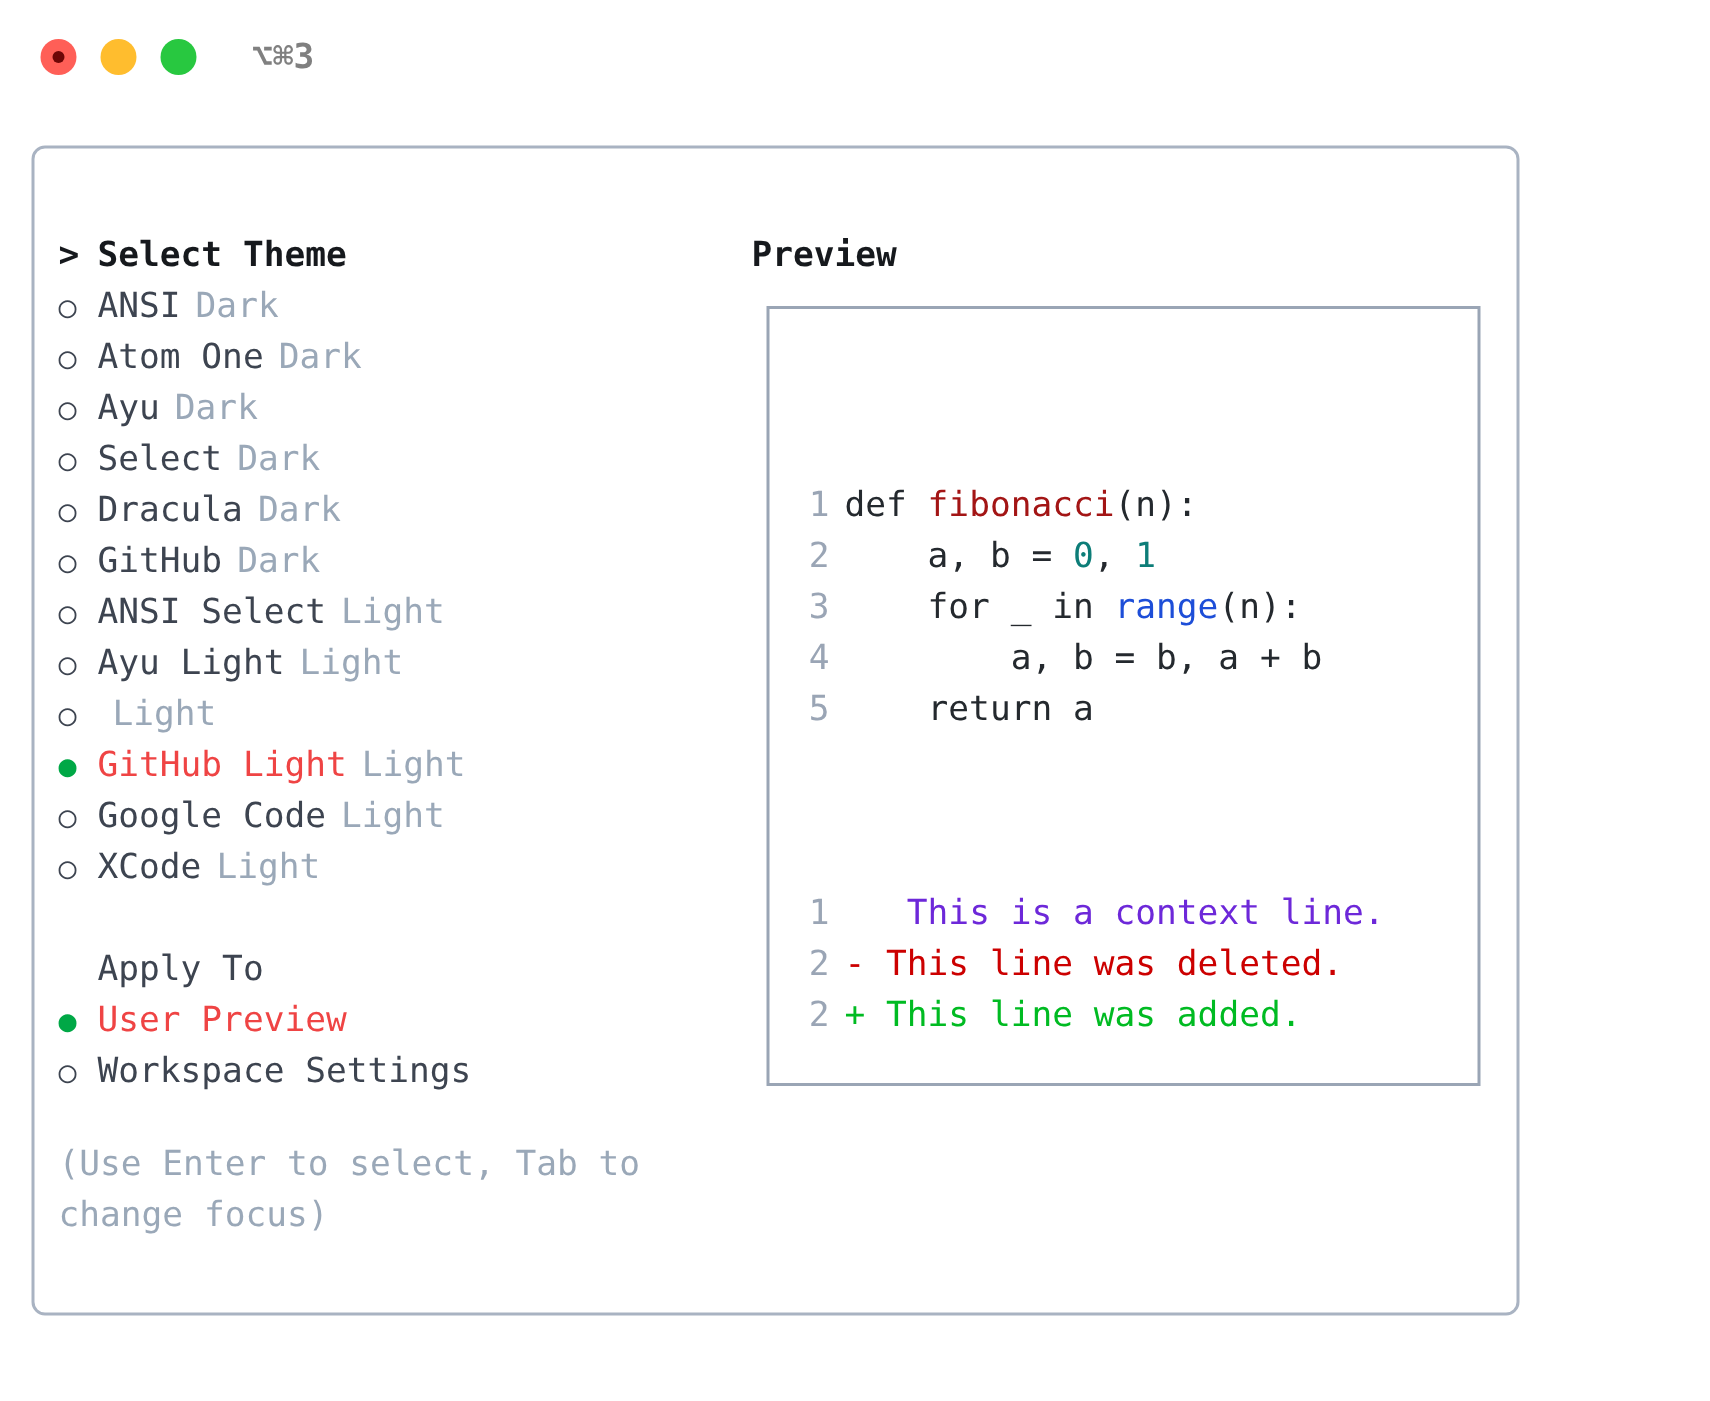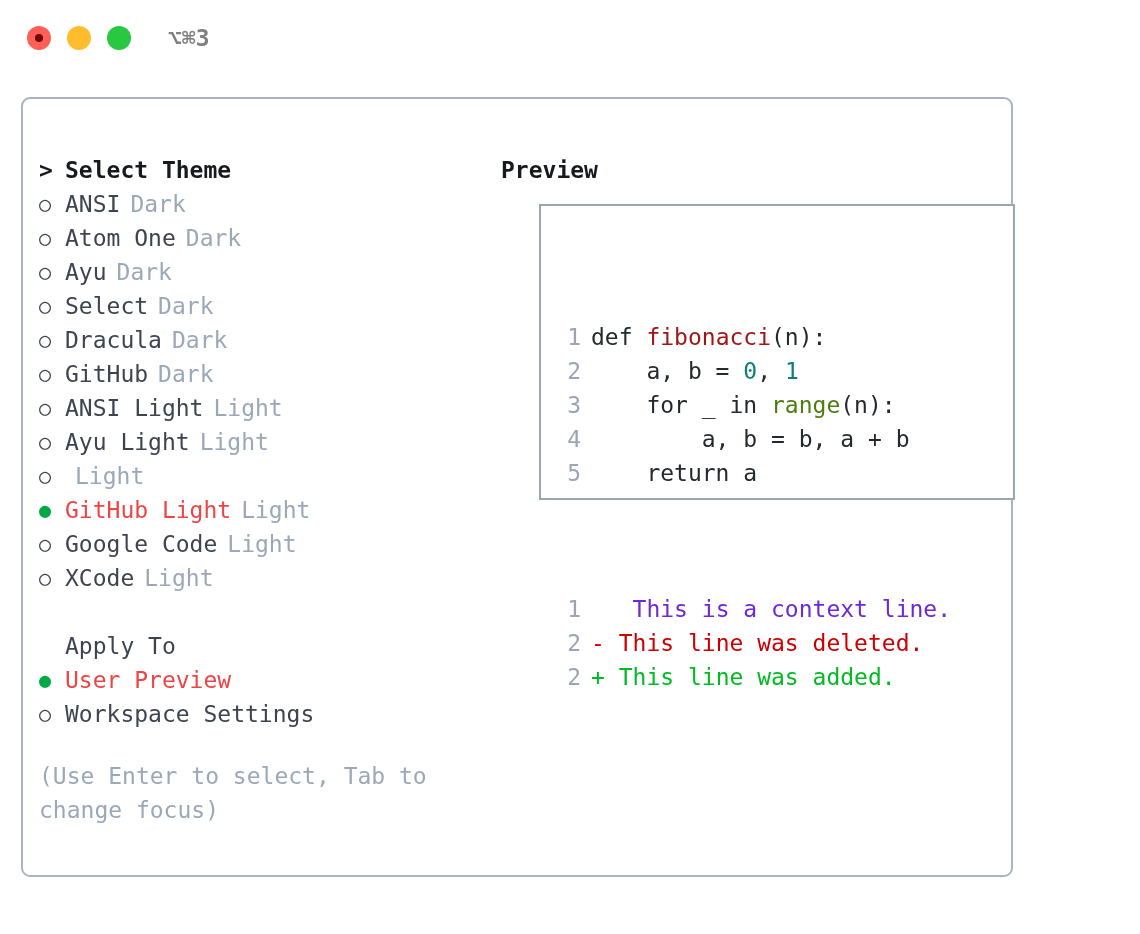--- a/index.html
+++ b/index.html
@@ -133,46 +133,45 @@
   .preview-heading {
     font-size: 23px;
     line-height: 34px;
     font-weight: bold;
     color: #16191d;
     margin-bottom: 20px;
   }
   .preview-box {
     position: absolute;
     left: 488px; top: 105px;
-    width: 476px; height: 296px;
+    width: 476px; height: 520px;
     border: 2px solid #9aa5b5;
     background: #ffffff;
     box-sizing: border-box;
-    margin-left: 28px;
   }
   .code {
     position: absolute;
     left: 20px; top: 46px;
     font-size: 23px;
     line-height: 34px;
     white-space: pre;
   }
   .code-line { white-space: pre; }
   .ln {
     display: inline-block;
     width: 20px;
     text-align: right;
     color: #9aa5b5;
     margin-right: 10px;
   }
   .tok-plain { color: #24292e; }
   .tok-kw    { color: #24292e; }
   .tok-fn    { color: #a31515; }
   .tok-num   { color: #0d7d78; }
-  .tok-call  { color: #4d7c0f; }
+  .tok-call  { color: #1d4ed8; }
   .tok-punct { color: #24292e; }
 
   .diff { margin-top: 34px; }
   .diff-ctx { color: #6d28d9; text-align: right; }
   .diff-del { color: #cc0000; }
   .diff-add { color: #00bb22; }
 </style>
 </head>
 <body>
 
@@ -194,21 +193,21 @@
         <span class="marker caret">&gt;</span>
         <span class="section-title">Select Theme</span>
       </div>
       <div id="theme-list">
           <div class="row"><span class="marker">○</span><span class="label">ANSI</span><span class="tag">Dark</span></div>
           <div class="row"><span class="marker">○</span><span class="label">Atom One</span><span class="tag">Dark</span></div>
           <div class="row"><span class="marker">○</span><span class="label">Ayu</span><span class="tag">Dark</span></div>
           <div class="row"><span class="marker">○</span><span class="label">Select</span><span class="tag">Dark</span></div>
           <div class="row"><span class="marker">○</span><span class="label">Dracula</span><span class="tag">Dark</span></div>
           <div class="row"><span class="marker">○</span><span class="label">GitHub</span><span class="tag">Dark</span></div>
-          <div class="row"><span class="marker">○</span><span class="label">ANSI Light</span><span class="tag">Light</span></div>
+          <div class="row"><span class="marker">○</span><span class="label">ANSI Select</span><span class="tag">Light</span></div>
           <div class="row"><span class="marker">○</span><span class="label">Ayu Light</span><span class="tag">Light</span></div>
           <div class="row"><span class="marker">○</span><span class="tag">Light</span></div>
           <div class="row"><span class="marker sel">●</span><span class="label sel">GitHub Light</span><span class="tag">Light</span></div>
           <div class="row"><span class="marker">○</span><span class="label">Google Code</span><span class="tag">Light</span></div>
           <div class="row"><span class="marker">○</span><span class="label">XCode</span><span class="tag">Light</span></div>
         </div>
 
       <div class="spacer-row"></div>
 
       <div class="row">

